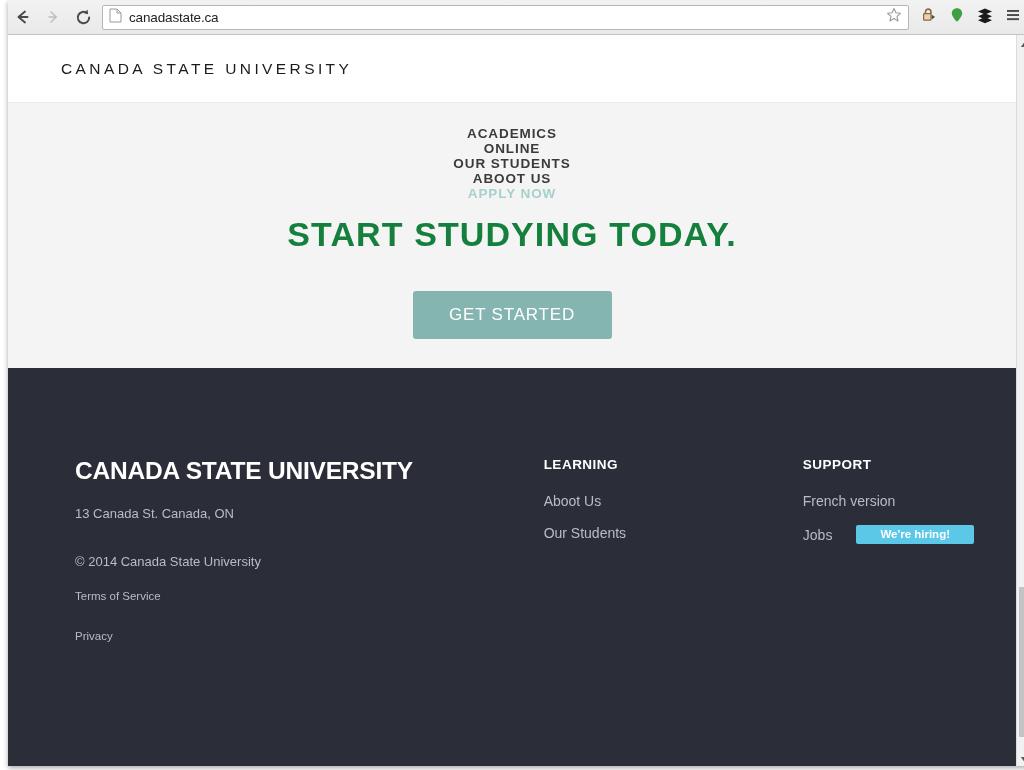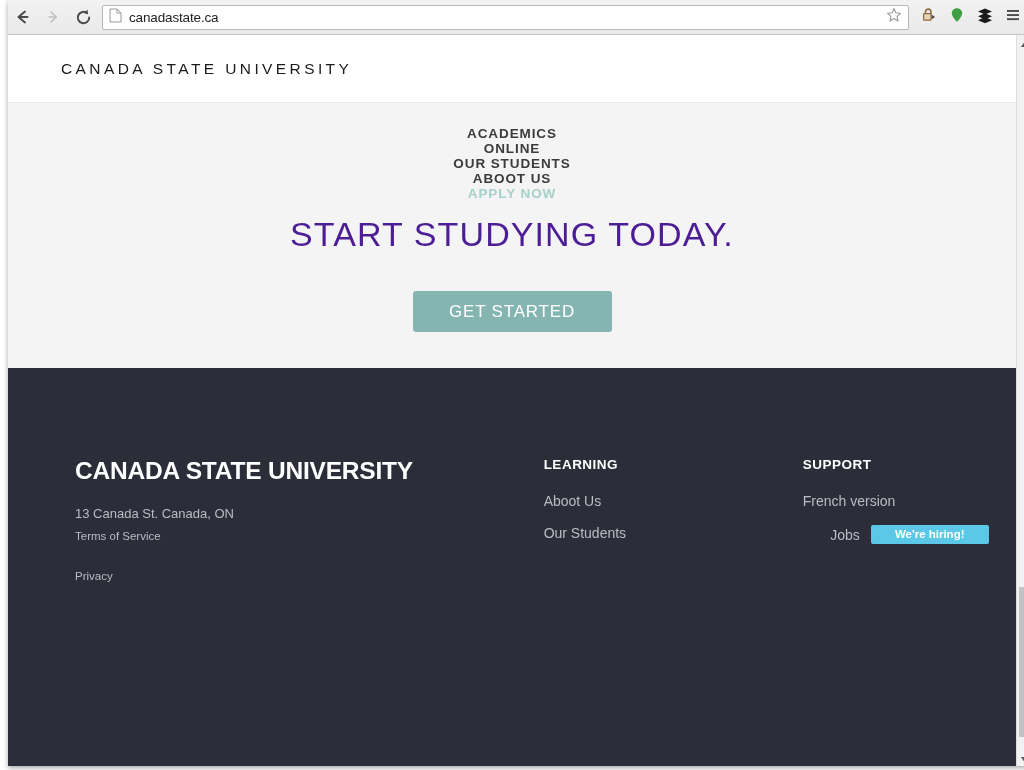--- a/index.html
+++ b/index.html
@@ -133,33 +133,33 @@
     white-space: nowrap;
     text-decoration: none;
     font-family: "Liberation Sans", sans-serif;
   }
   .nav-link.accent { color: #a6d1cb; }
 
   .hero-title {
     text-align: center;
     font-size: 34px;
     letter-spacing: 1.1px;
-    color: #4c1d95;
-    font-weight: 400;
+    color: #15803d;
+    font-weight: 700;
     margin-top: 14px;
     font-family: "Liberation Sans", sans-serif;
   }
   .hero-cta-wrap {
     display: flex;
     justify-content: center;
     margin-top: 37px;
   }
   .cta-button {
     width: 199px;
-    height: 41px;
+    height: 48px;
     background: #85b5b0;
     border: none;
     border-radius: 3px;
     color: #ffffff;
     font-size: 17px;
     letter-spacing: 0.8px;
     cursor: pointer;
     display: flex;
     align-items: center;
     justify-content: center;
@@ -218,21 +218,21 @@
     font-family: "Liberation Sans", sans-serif;
   }
   .footer-col-link {
     display: block;
     font-size: 14px;
     color: #b9bcc4;
     text-decoration: none;
     margin-bottom: 16px;
     font-family: "Liberation Sans", sans-serif;
   }
-  .jobs-row { display: flex; align-items: center; gap: 11px; justify-content: center; }
+  .jobs-row { display: flex; align-items: center; gap: 24px; }
   .hiring-badge {
     background: #5bc8e8;
     color: #ffffff;
     font-size: 11.5px;
     font-weight: bold;
     padding: 3px 24px 4px;
     border-radius: 2px;
     white-space: nowrap;
     font-family: "Liberation Sans", sans-serif;
   }
@@ -375,20 +375,21 @@
         <button class="cta-button">GET STARTED</button>
       </div>
     </div>
 
     <div class="site-footer">
       <div class="footer-cols">
 
         <div class="footer-brand-col">
           <div class="footer-brand">CANADA STATE UNIVERSITY</div>
           <div class="footer-line">13 Canada St. Canada, ON</div>
+          <div class="footer-copyright">© 2014 Canada State University</div>
           <div class="footer-legal">
             <a href="#">Terms of Service</a>
             <a href="#">Privacy</a>
           </div>
         </div>
 
         <div class="footer-col">
           <div class="footer-col-title">LEARNING</div>
           <a class="footer-col-link" href="#">Aboot Us</a>
           <a class="footer-col-link" href="#">Our Students</a>

